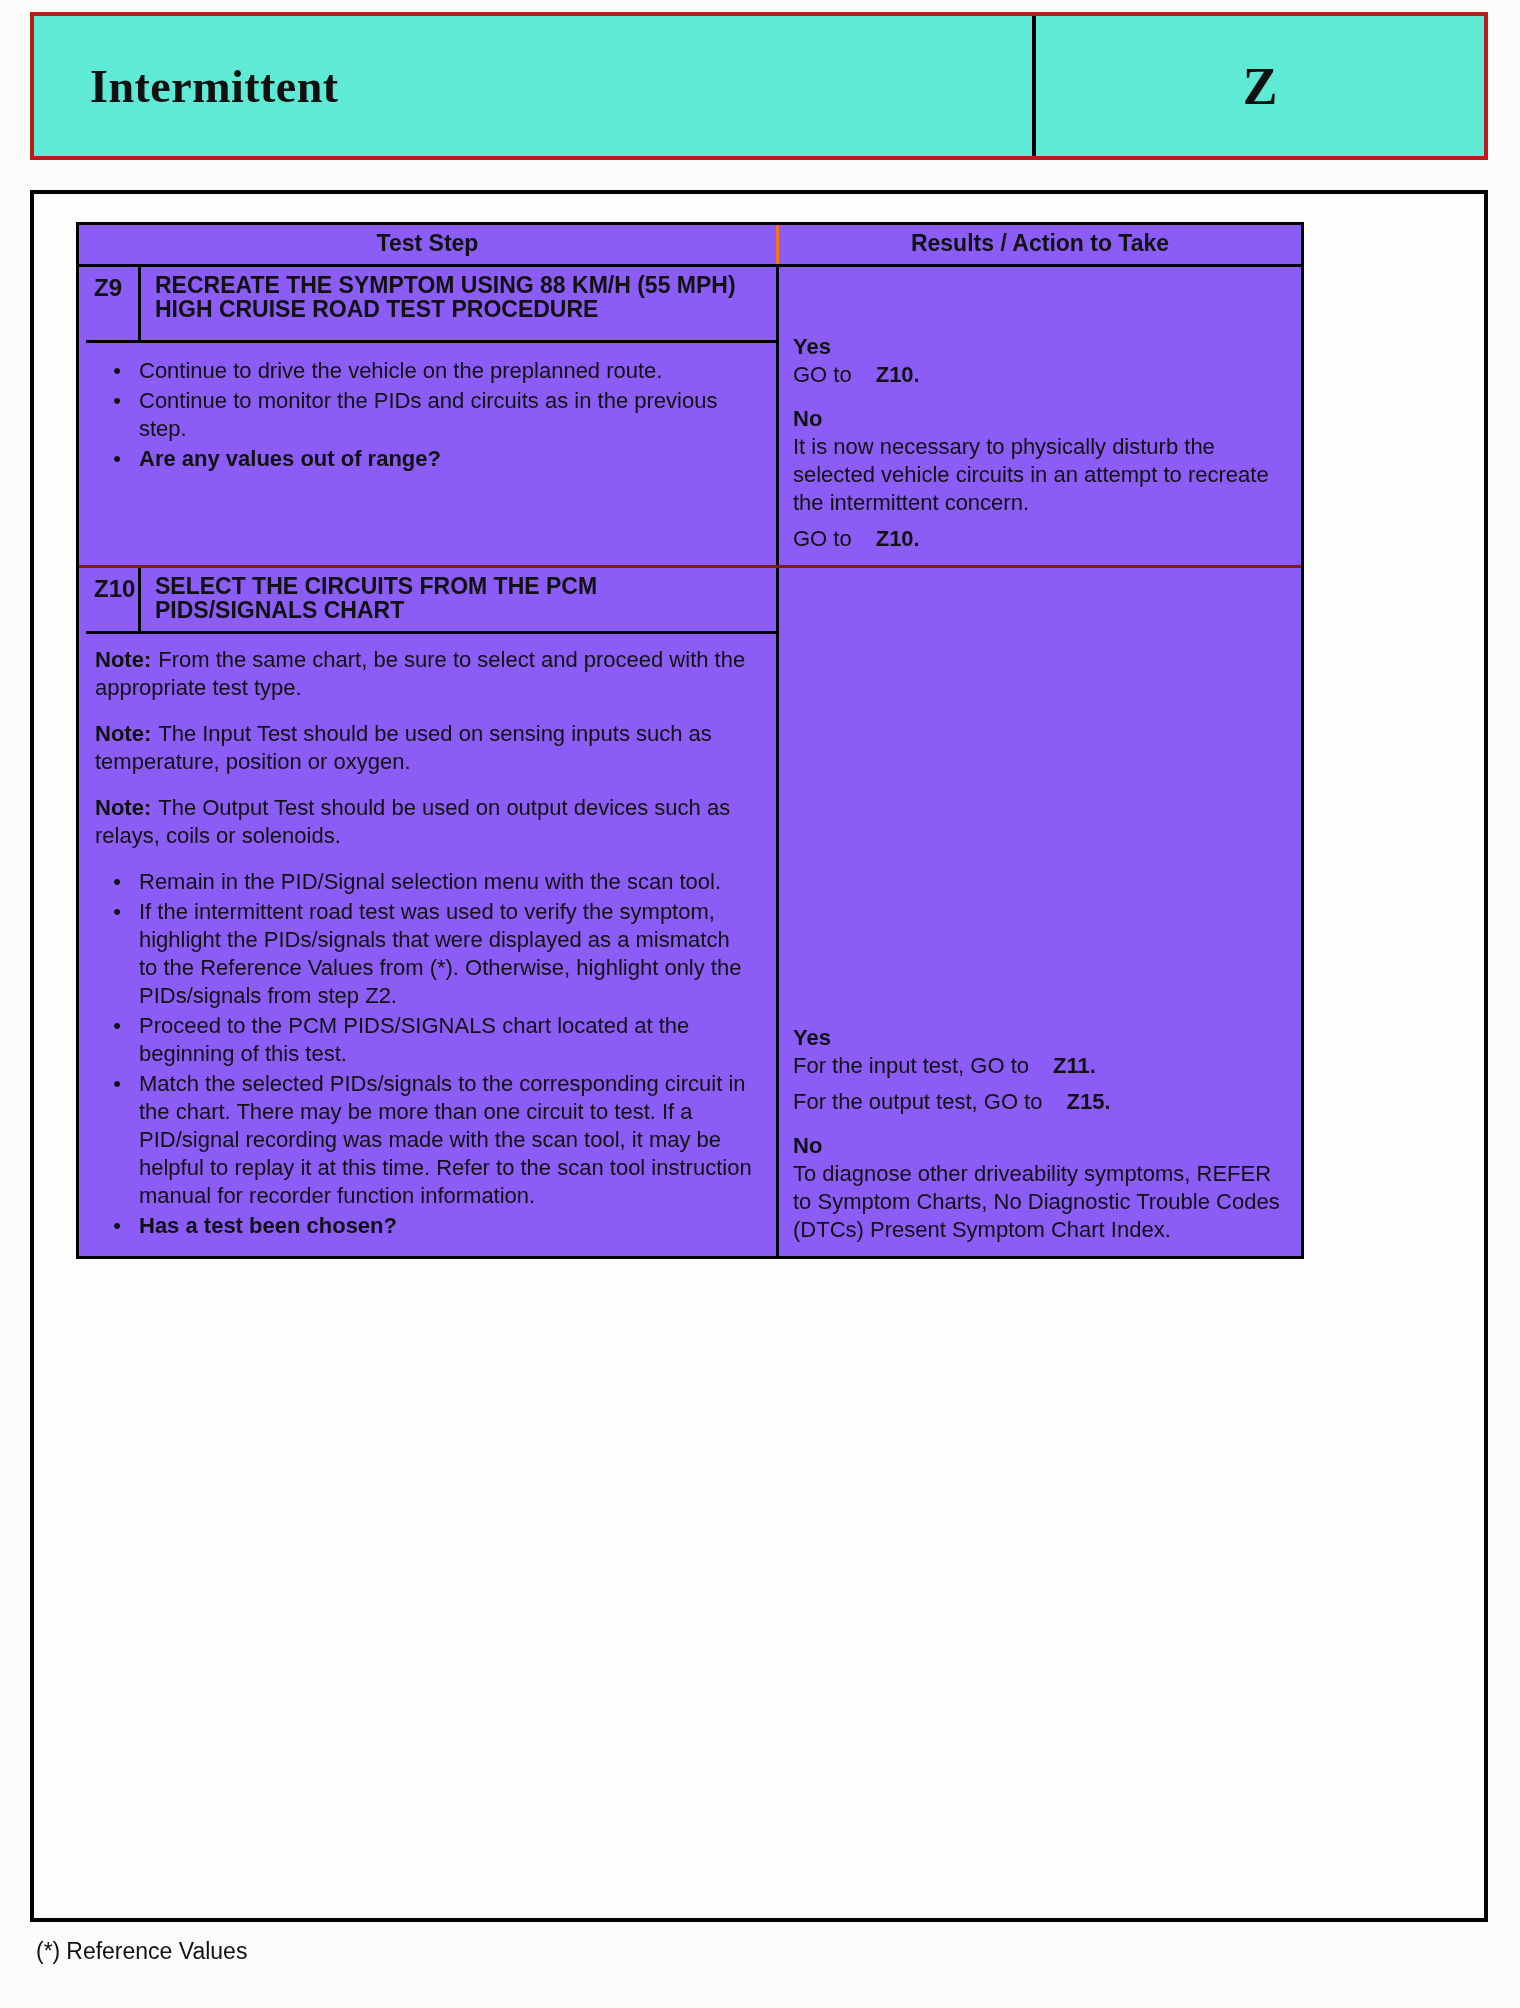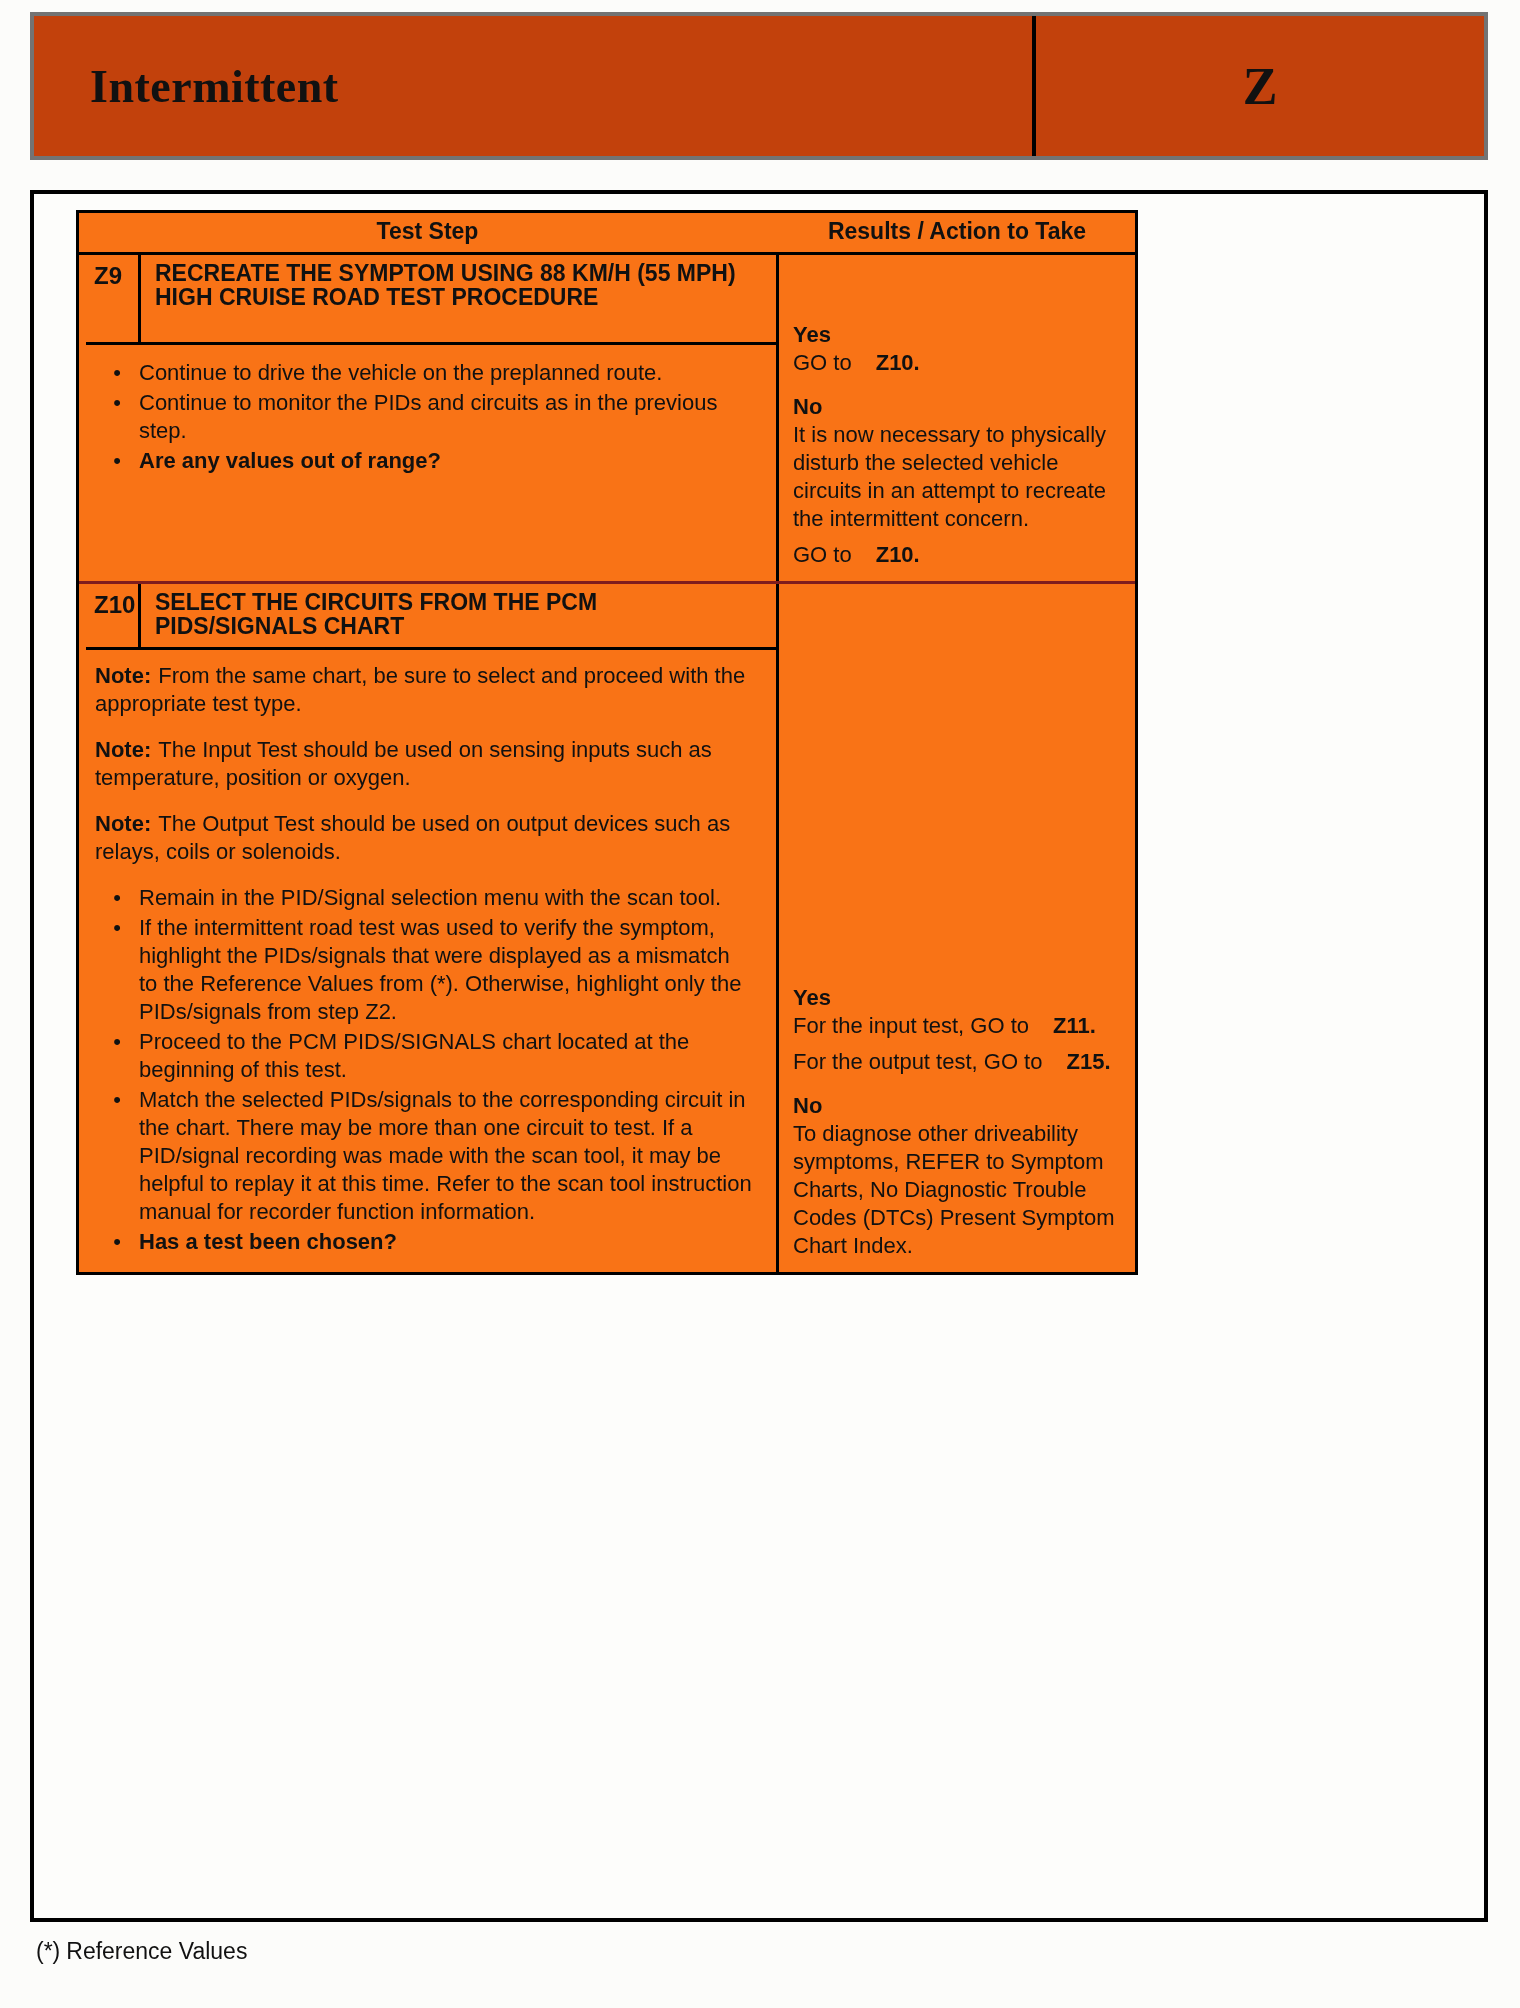--- a/index.html
+++ b/index.html
@@ -9,23 +9,23 @@
     color: #111;
     font-family: "Liberation Sans", sans-serif;
     position: relative;
   }
   .page { position: absolute; inset: 0; }
 
   
   .header-box {
     position: absolute; left: 30px; top: 12px;
     width: 1458px; height: 148px;
-    border: 4px solid #737373;
+    border: 4px solid #b91c1c;
     display: flex;
-    background: #c2410c;
+    background: #5eead4;
   }
   .header-left { flex: 1; display: flex; align-items: center; padding-left: 56px; }
   .header-right {
     width: 452px; border-left: 4px solid #000;
     display: flex; align-items: center; justify-content: center;
   }
   .header-title {
     font-family: "Liberation Serif", serif;
     font-weight: bold; font-size: 46px; letter-spacing: 0.5px;
   }
@@ -37,24 +37,24 @@
   
   .main-box {
     position: absolute; left: 30px; top: 190px;
     width: 1458px; height: 1732px;
     border: 4px solid #000;
     background: #fdfdfb;
   }
 
   
   .chart {
-    position: absolute; left: 42px; top: 16px;
-    width: 1062px;
+    position: absolute; left: 42px; top: 28px;
+    width: 1228px;
     border: 3px solid #000;
-    background: #f97316;
+    background: #8b5cf6;
   }
   .thead {
     display: grid; grid-template-columns: 697px 1fr;
     border-bottom: 3px solid #000;
   }
   .th {
     text-align: center; font-weight: bold; font-size: 23px;
     padding: 5px 0 7px;
   }
   .th2 { border-left: 3px solid #f97316; }

